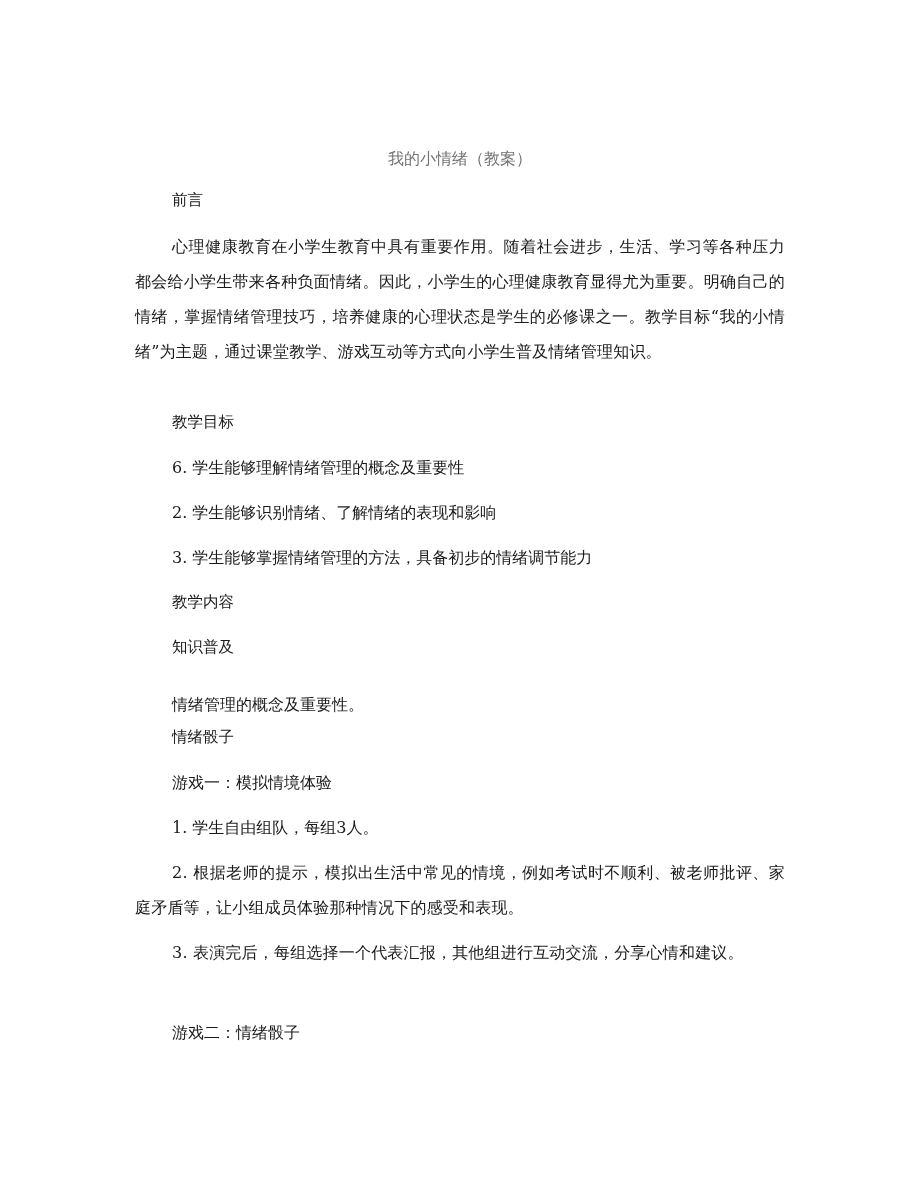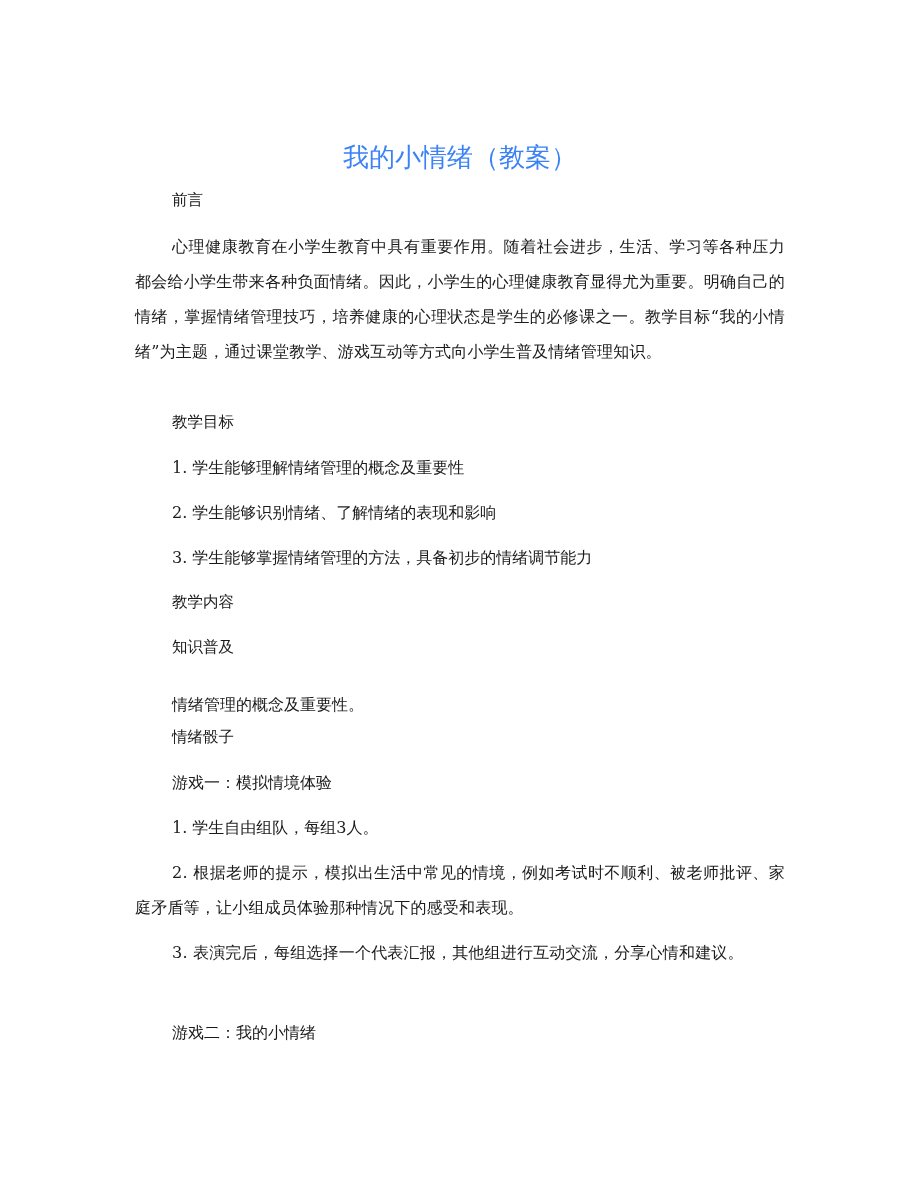--- a/index.html
+++ b/index.html
@@ -20,24 +20,24 @@
       left: 135px;
       top: 0;
       width: 650px;
     }
     .title {
       position: absolute;
       left: 0;
       width: 650px;
       top: 143px;
       text-align: center;
-      font-size: 26px;
+      font-size: 16px;
       line-height: 32px;
-      color: #3b82f6;
-      font-family: Liberation Mono, monospace;
+      color: #737373;
+      font-family: Liberation Sans, sans-serif;
       margin: 0;
       font-weight: normal;
     }
     .block {
       position: absolute;
       left: 0;
       width: 650px;
       margin: 0;
       font-size: 16px;
       line-height: 35px;
@@ -63,34 +63,34 @@
 
 <div class="page">
   <h1 class="title">我的小情绪（教案）</h1>
 
   <div class="block heading" style="top:183px;">前言</div>
 
   <p class="block para" style="top:229px;">心理健康教育在小学生教育中具有重要作用。随着社会进步，生活、学习等各种压力都会给小学生带来各种负面情绪。因此，小学生的心理健康教育显得尤为重要。明确自己的情绪，掌握情绪管理技巧，培养健康的心理状态是学生的必修课之一。教学目标“我的小情绪”为主题，通过课堂教学、游戏互动等方式向小学生普及情绪管理知识。</p>
 
   <div class="block heading" style="top:405px;">教学目标</div>
 
-  <div class="block line" style="top:450px;">1. 学生能够理解情绪管理的概念及重要性</div>
+  <div class="block line" style="top:450px;">6. 学生能够理解情绪管理的概念及重要性</div>
   <div class="block line" style="top:495px;">2. 学生能够识别情绪、了解情绪的表现和影响</div>
   <div class="block line" style="top:540px;">3. 学生能够掌握情绪管理的方法，具备初步的情绪调节能力</div>
 
   <div class="block heading" style="top:585px;">教学内容</div>
 
   <div class="block heading" style="top:630px;">知识普及</div>
 
   <div class="block line" style="top:675px;margin-top:12px;">情绪管理的概念及重要性。</div>
 
   <div class="block heading" style="top:720px;">情绪骰子</div>
 
   <div class="block line" style="top:765px;">游戏一：模拟情境体验</div>
 
   <div class="block line" style="top:810px;">1. 学生自由组队，每组3人。</div>
 
   <p class="block para" style="top:855px;">2. 根据老师的提示，模拟出生活中常见的情境，例如考试时不顺利、被老师批评、家庭矛盾等，让小组成员体验那种情况下的感受和表现。</p>
 
   <p class="block para" style="top:935px;">3. 表演完后，每组选择一个代表汇报，其他组进行互动交流，分享心情和建议。</p>
 
-  <div class="block line" style="top:1015px;">游戏二：我的小情绪</div>
+  <div class="block line" style="top:1015px;">游戏二：情绪骰子</div>
 </div>
 
 </body></html>

